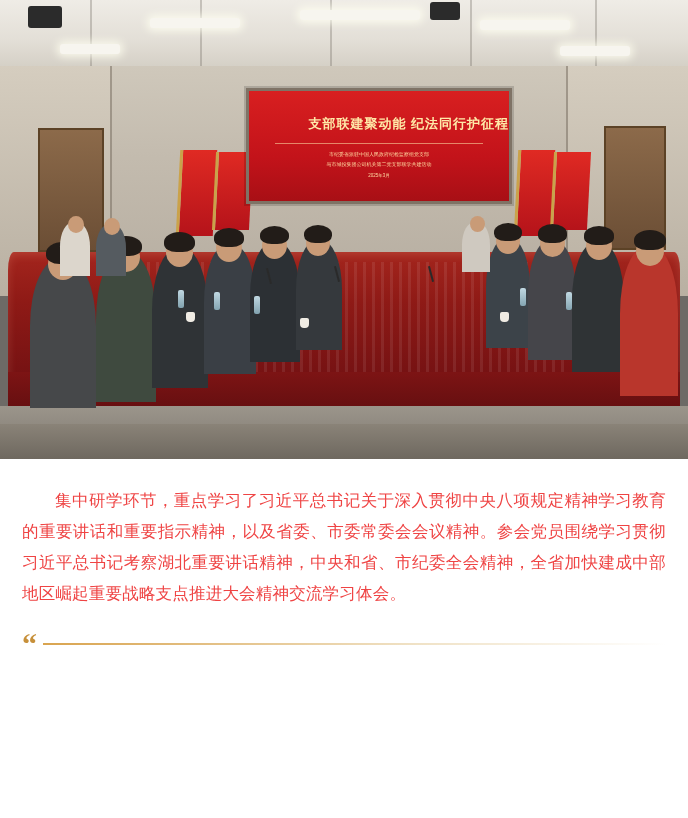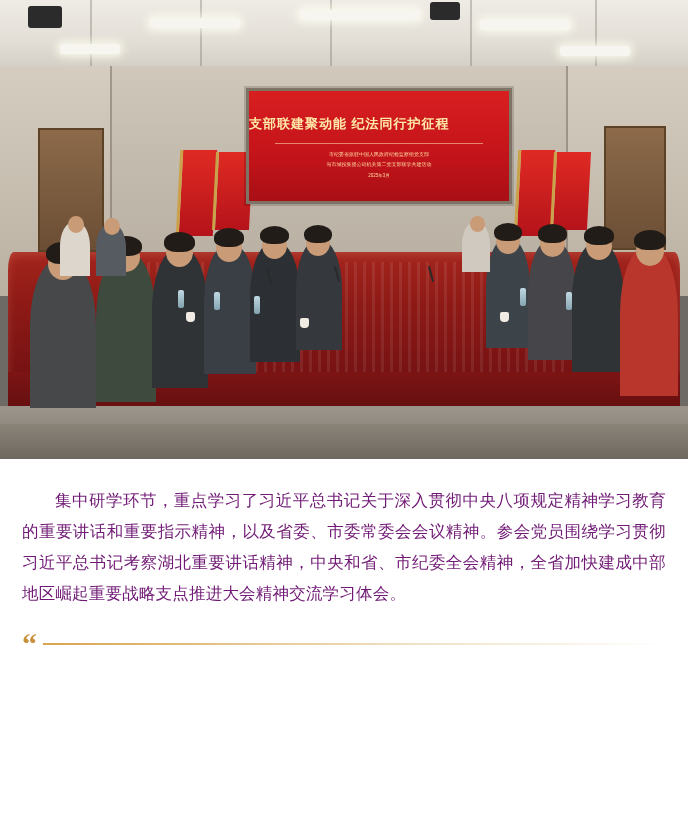--- a/index.html
+++ b/index.html
@@ -85,21 +85,21 @@
     left: 246px; top: 88px;
     width: 260px; height: 110px;
     background: linear-gradient(180deg,#d81f20 0%, #c3131a 60%, #a80f15 100%);
     border: 3px solid #7f7366;
     box-shadow: 0 0 0 2px rgba(0,0,0,0.15);
     overflow: hidden;
   }
   .screen-title {
     position: absolute;
     left: 0; right: 0; top: 24px;
-    text-align: left;
+    text-align: right;
     color: #ffe9a8;
     font-size: 13px;
     font-weight: bold;
     letter-spacing: 1px;
     white-space: nowrap;
   }
   .screen-rule {
     position: absolute;
     left: 26px; right: 26px; top: 52px;
     height: 1px;
@@ -194,21 +194,21 @@
     transform: rotate(-15deg);
   }
 
   
   .article {
     padding: 26px 22px 10px 22px;
     box-sizing: border-box;
   }
   .para {
     margin: 0 0 0 0;
-    color: #701a75;
+    color: #ef4444;
     font-size: 16.5px;
     line-height: 31px;
     text-align: justify;
     text-indent: 2em;
     letter-spacing: 0.2px;
   }
   .quote-block {
     margin-top: 26px;
     position: relative;
   }

